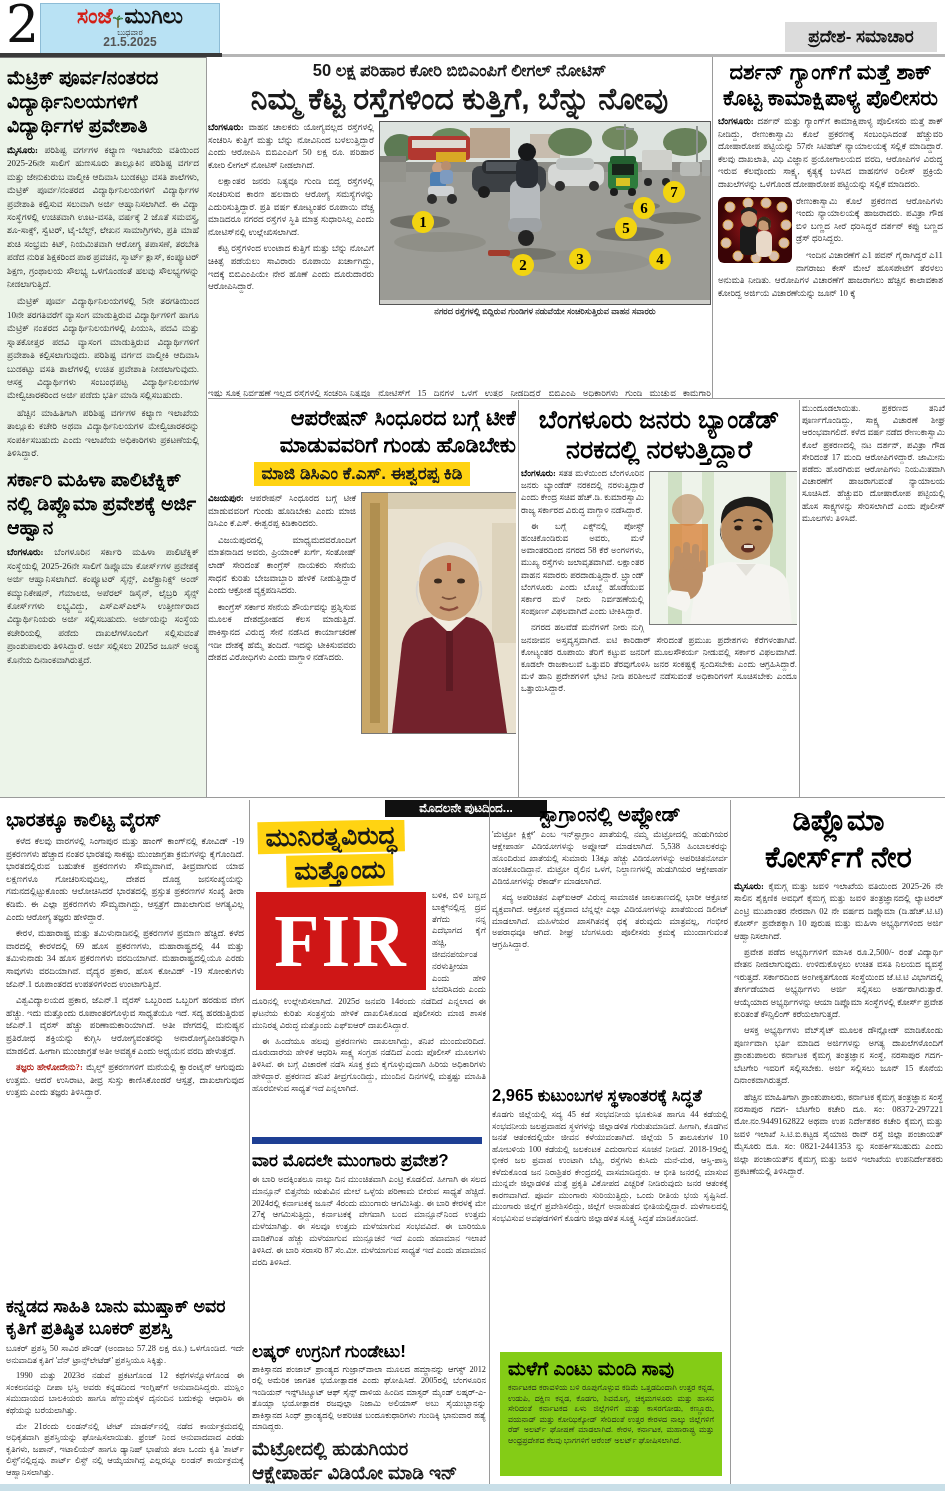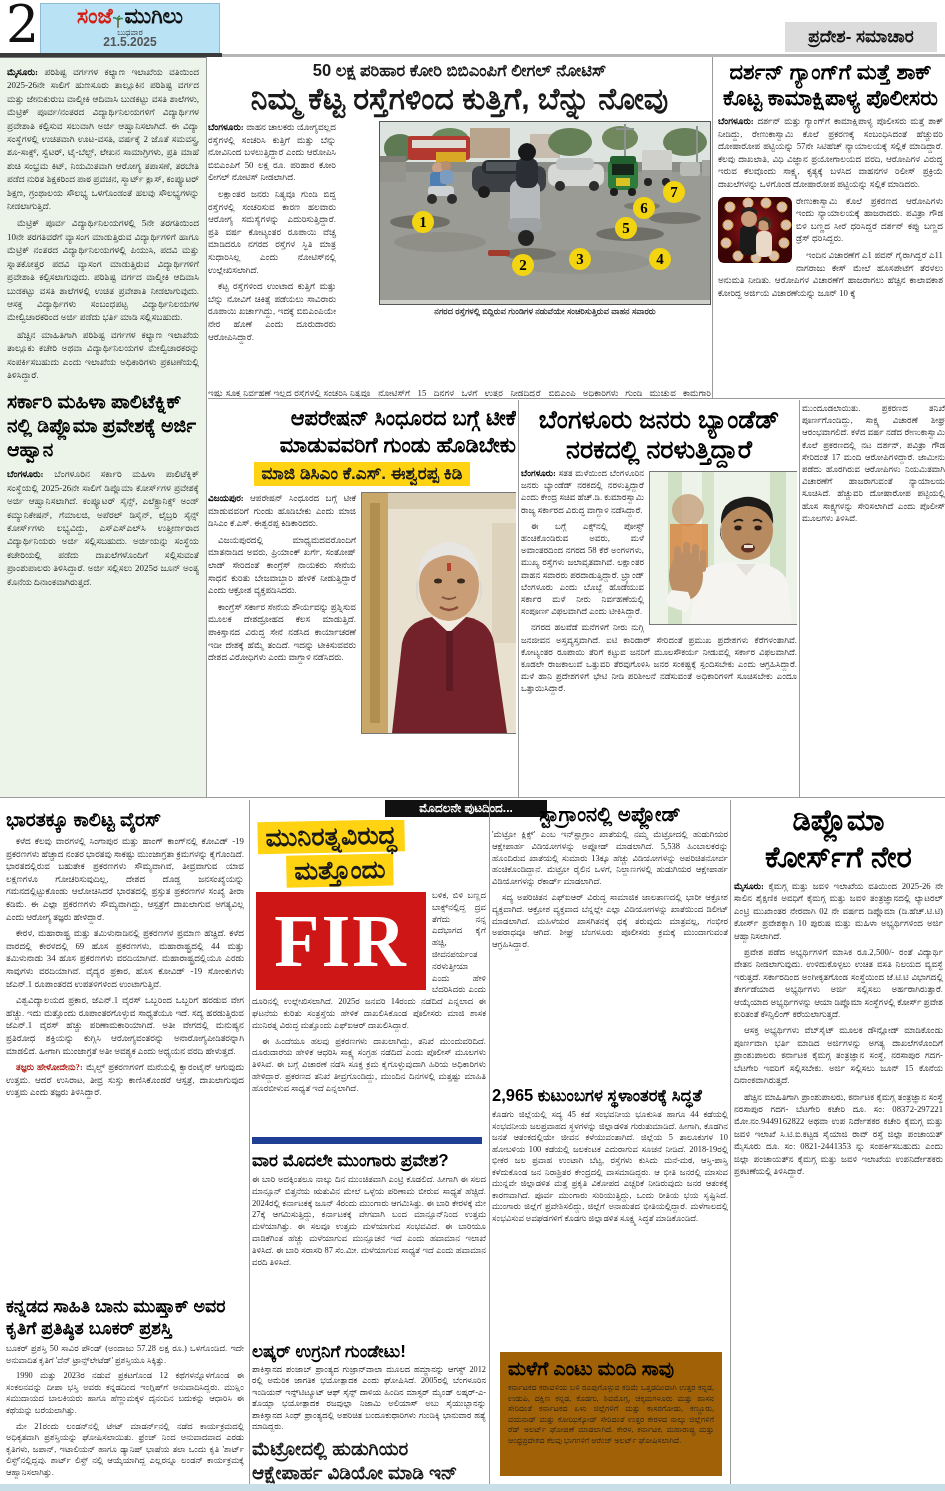--- a/index.html
+++ b/index.html
@@ -35,21 +35,21 @@
   
   .leftcol{position:absolute;left:0;top:57px;width:206px;height:740px;background:#ecf4e9;
            box-sizing:border-box;padding:8px 7px 4px 7px;border-top:1px solid #777;}
   .leftcol .headline{font-size:19px;line-height:24px;text-align:left;margin-bottom:6px;}
   .leftcol .body{font-size:9px;line-height:13.4px;}
   .h2left{font-size:16px;line-height:21px;margin:8px 0 5px 0;}
   
   .centertop{position:absolute;left:208px;top:57px;width:503px;height:340px;box-sizing:border-box;padding-top:4px;}
   .kicker{font-family:"Liberation Sans",sans-serif;font-weight:bold;font-size:16.5px;text-align:center;}
   .mainhead{font-family:"Liberation Sans",sans-serif;font-weight:bold;font-size:30px;line-height:34px;text-align:center;margin-top:2px;}
-  .roadrow{display:flex;margin-top:5px;gap:38px;}
+  .roadrow{display:flex;margin-top:5px;}
   .roadtext{width:166px;padding-right:5px;}
   .photostack{width:332px;}
   .photoframe{border:1px solid #555;background:#cfcfcb;}
   .caption{font-size:8.2px;font-weight:bold;text-align:center;color:#333;margin-top:2px;
            font-family:"Liberation Sans",sans-serif;}
   .roadcols{display:flex;gap:8px;margin-top:4px;}
   .roadcols div{flex:1;}
   
   .darshan{position:absolute;left:714px;top:57px;width:231px;height:341px;box-sizing:border-box;padding:2px 2px 0 4px;}
   .darshan .headline{font-size:21px;line-height:26px;text-align:center;margin-bottom:4px;}
@@ -90,21 +90,21 @@
   .monsoon .headline{font-size:17px;line-height:21px;margin-bottom:3px;}
   .lashkar{position:absolute;left:252px;top:1341px;width:234px;height:96px;}
   .lashkar .headline{font-size:17px;line-height:21px;margin-bottom:2px;}
   .lashkar .body{font-size:8.3px;line-height:11.4px;}
   .metrohead{position:absolute;left:252px;top:1437px;width:234px;height:52px;
              font-family:"Liberation Sans",sans-serif;font-weight:bold;font-size:18.5px;line-height:24px;}
   .insta{position:absolute;left:492px;top:802px;width:236px;height:283px;}
   .insta .headline{font-size:20px;line-height:24px;text-align:center;margin-bottom:3px;}
   .reloc{position:absolute;left:492px;top:1085px;width:236px;height:262px;}
   .reloc .headline{font-size:16.5px;line-height:21px;margin-bottom:3px;}
-  .rainbox{position:absolute;left:500px;top:1352px;width:222px;height:124px;background:#a16207;
+  .rainbox{position:absolute;left:500px;top:1352px;width:222px;height:124px;background:#84cc16;
            box-sizing:border-box;padding:6px 8px;}
   .rainbox .headline{font-size:19px;line-height:22px;margin-bottom:3px;}
   .rainbox .body{font-size:7.9px;line-height:10.6px;}
   .diploma{position:absolute;left:734px;top:802px;width:209px;height:686px;}
   .diploma .headline{font-size:29px;line-height:37px;text-align:center;margin-bottom:4px;}
   .bottomstrip{position:absolute;left:0;top:1484px;width:945px;height:7px;background:#c9dfe8;}
 </style>
 </head>
 <body>
 
@@ -121,20 +121,21 @@
       </div>
       <div class="logoday">ಬುಧವಾರ</div>
       <div class="logodate">21.5.2025</div>
     </div>
     <div class="sectionbox">ಪ್ರದೇಶ- ಸಮಾಚಾರ</div>
     <div class="mast-rule-dark"></div>
     <div class="mast-rule-gray"></div>
   </div>
 
   <div class="leftcol clip">
+    <div class="headline">ಮೆಟ್ರಿಕ್ ಪೂರ್ವ/ನಂತರದ ವಿದ್ಯಾರ್ಥಿನಿಲಯಗಳಿಗೆ ವಿದ್ಯಾರ್ಥಿಗಳ ಪ್ರವೇಶಾತಿ</div>
     <div class="body">
       <p class="noind"><span class="dl">ಮೈಸೂರು:</span> <span>ಪರಿಶಿಷ್ಟ ವರ್ಗಗಳ ಕಲ್ಯಾಣ ಇಲಾಖೆಯ ವತಿಯಿಂದ 2025-26ನೇ ಸಾಲಿಗೆ ಹುಣಸೂರು ತಾಲ್ಲೂಕಿನ ಪರಿಶಿಷ್ಟ ವರ್ಗದ ಮತ್ತು ಜೇನುಕುರುಬ ವಾಲ್ಮೀಕಿ ಆದಿವಾಸಿ ಬುಡಕಟ್ಟು ವಸತಿ ಶಾಲೆಗಳು, ಮೆಟ್ರಿಕ್ ಪೂರ್ವ/ನಂತರದ ವಿದ್ಯಾರ್ಥಿನಿಲಯಗಳಿಗೆ ವಿದ್ಯಾರ್ಥಿಗಳ ಪ್ರವೇಶಾತಿ ಕಲ್ಪಿಸುವ ಸಲುವಾಗಿ ಅರ್ಜಿ ಆಹ್ವಾನಿಸಲಾಗಿದೆ. ಈ ವಿದ್ಯಾ ಸಂಸ್ಥೆಗಳಲ್ಲಿ ಉಚಿತವಾಗಿ ಊಟ-ವಸತಿ, ವರ್ಷಕ್ಕೆ 2 ಜೊತೆ ಸಮವಸ್ತ್ರ, ಶೂ-ಸಾಕ್ಸ್, ಸ್ವೆಟರ್, ಟೈ-ಬೆಲ್ಟ್, ಲೇಖನ ಸಾಮಾಗ್ರಿಗಳು, ಪ್ರತಿ ಮಾಹೆ ಶುಚಿ ಸಂಭ್ರಮ ಕಿಟ್, ನಿಯಮಿತವಾಗಿ ಆರೋಗ್ಯ ತಪಾಸಣೆ, ತರಬೇತಿ ಪಡೆದ ನುರಿತ ಶಿಕ್ಷಕರಿಂದ ಪಾಠ ಪ್ರವಚನ, ಸ್ಮಾರ್ಟ್ ಕ್ಲಾಸ್, ಕಂಪ್ಯೂಟರ್ ಶಿಕ್ಷಣ, ಗ್ರಂಥಾಲಯ ಸೌಲಭ್ಯ ಒಳಗೊಂಡಂತೆ ಹಲವು ಸೌಲಭ್ಯಗಳನ್ನು ನೀಡಲಾಗುತ್ತಿದೆ.</span></p>
       <p>ಮೆಟ್ರಿಕ್ ಪೂರ್ವ ವಿದ್ಯಾರ್ಥಿನಿಲಯಗಳಲ್ಲಿ 5ನೇ ತರಗತಿಯಿಂದ 10ನೇ ತರಗತಿವರೆಗೆ ವ್ಯಾಸಂಗ ಮಾಡುತ್ತಿರುವ ವಿದ್ಯಾರ್ಥಿಗಳಿಗೆ ಹಾಗೂ ಮೆಟ್ರಿಕ್ ನಂತರದ ವಿದ್ಯಾರ್ಥಿನಿಲಯಗಳಲ್ಲಿ ಪಿಯುಸಿ, ಪದವಿ ಮತ್ತು ಸ್ನಾತಕೋತ್ತರ ಪದವಿ ವ್ಯಾಸಂಗ ಮಾಡುತ್ತಿರುವ ವಿದ್ಯಾರ್ಥಿಗಳಿಗೆ ಪ್ರವೇಶಾತಿ ಕಲ್ಪಿಸಲಾಗುವುದು. ಪರಿಶಿಷ್ಟ ವರ್ಗದ ವಾಲ್ಮೀಕಿ ಆದಿವಾಸಿ ಬುಡಕಟ್ಟು ವಸತಿ ಶಾಲೆಗಳಲ್ಲಿ ಉಚಿತ ಪ್ರವೇಶಾತಿ ನೀಡಲಾಗುವುದು. ಆಸಕ್ತ ವಿದ್ಯಾರ್ಥಿಗಳು ಸಂಬಂಧಪಟ್ಟ ವಿದ್ಯಾರ್ಥಿನಿಲಯಗಳ ಮೇಲ್ವಿಚಾರಕರಿಂದ ಅರ್ಜಿ ಪಡೆದು ಭರ್ತಿ ಮಾಡಿ ಸಲ್ಲಿಸಬಹುದು.</p>
       <p>ಹೆಚ್ಚಿನ ಮಾಹಿತಿಗಾಗಿ ಪರಿಶಿಷ್ಟ ವರ್ಗಗಳ ಕಲ್ಯಾಣ ಇಲಾಖೆಯ ತಾಲ್ಲೂಕು ಕಚೇರಿ ಅಥವಾ ವಿದ್ಯಾರ್ಥಿನಿಲಯಗಳ ಮೇಲ್ವಿಚಾರಕರನ್ನು ಸಂಪರ್ಕಿಸಬಹುದು ಎಂದು ಇಲಾಖೆಯ ಅಧಿಕಾರಿಗಳು ಪ್ರಕಟಣೆಯಲ್ಲಿ ತಿಳಿಸಿದ್ದಾರೆ.</p>
     </div>
     <div class="headline h2left">ಸರ್ಕಾರಿ ಮಹಿಳಾ ಪಾಲಿಟೆಕ್ನಿಕ್ ನಲ್ಲಿ ಡಿಪ್ಲೊಮಾ ಪ್ರವೇಶಕ್ಕೆ ಅರ್ಜಿ ಆಹ್ವಾನ</div>
     <div class="body">
       <p class="noind"><span class="dl">ಬೆಂಗಳೂರು:</span> <span>ಬೆಂಗಳೂರಿನ ಸರ್ಕಾರಿ ಮಹಿಳಾ ಪಾಲಿಟೆಕ್ನಿಕ್ ಸಂಸ್ಥೆಯಲ್ಲಿ 2025-26ನೇ ಸಾಲಿಗೆ ಡಿಪ್ಲೊಮಾ ಕೋರ್ಸ್‌ಗಳ ಪ್ರವೇಶಕ್ಕೆ ಅರ್ಜಿ ಆಹ್ವಾನಿಸಲಾಗಿದೆ. ಕಂಪ್ಯೂಟರ್ ಸೈನ್ಸ್, ಎಲೆಕ್ಟ್ರಾನಿಕ್ಸ್ ಅಂಡ್ ಕಮ್ಯುನಿಕೇಷನ್, ಗೆಮಾಲಜಿ, ಅಪೆರಲ್ ಡಿಸೈನ್, ಲೈಬ್ರರಿ ಸೈನ್ಸ್ ಕೋರ್ಸ್‌ಗಳು ಲಭ್ಯವಿದ್ದು, ಎಸ್ಎಸ್ಎಲ್‌ಸಿ ಉತ್ತೀರ್ಣರಾದ ವಿದ್ಯಾರ್ಥಿನಿಯರು ಅರ್ಜಿ ಸಲ್ಲಿಸಬಹುದು. ಅರ್ಜಿಯನ್ನು ಸಂಸ್ಥೆಯ ಕಚೇರಿಯಲ್ಲಿ ಪಡೆದು ದಾಖಲೆಗಳೊಂದಿಗೆ ಸಲ್ಲಿಸುವಂತೆ ಪ್ರಾಂಶುಪಾಲರು ತಿಳಿಸಿದ್ದಾರೆ. ಅರ್ಜಿ ಸಲ್ಲಿಸಲು 2025ರ ಜೂನ್ ಅಂತ್ಯ ಕೊನೆಯ ದಿನಾಂಕವಾಗಿರುತ್ತದೆ.</span></p>
     </div>
   </div>

